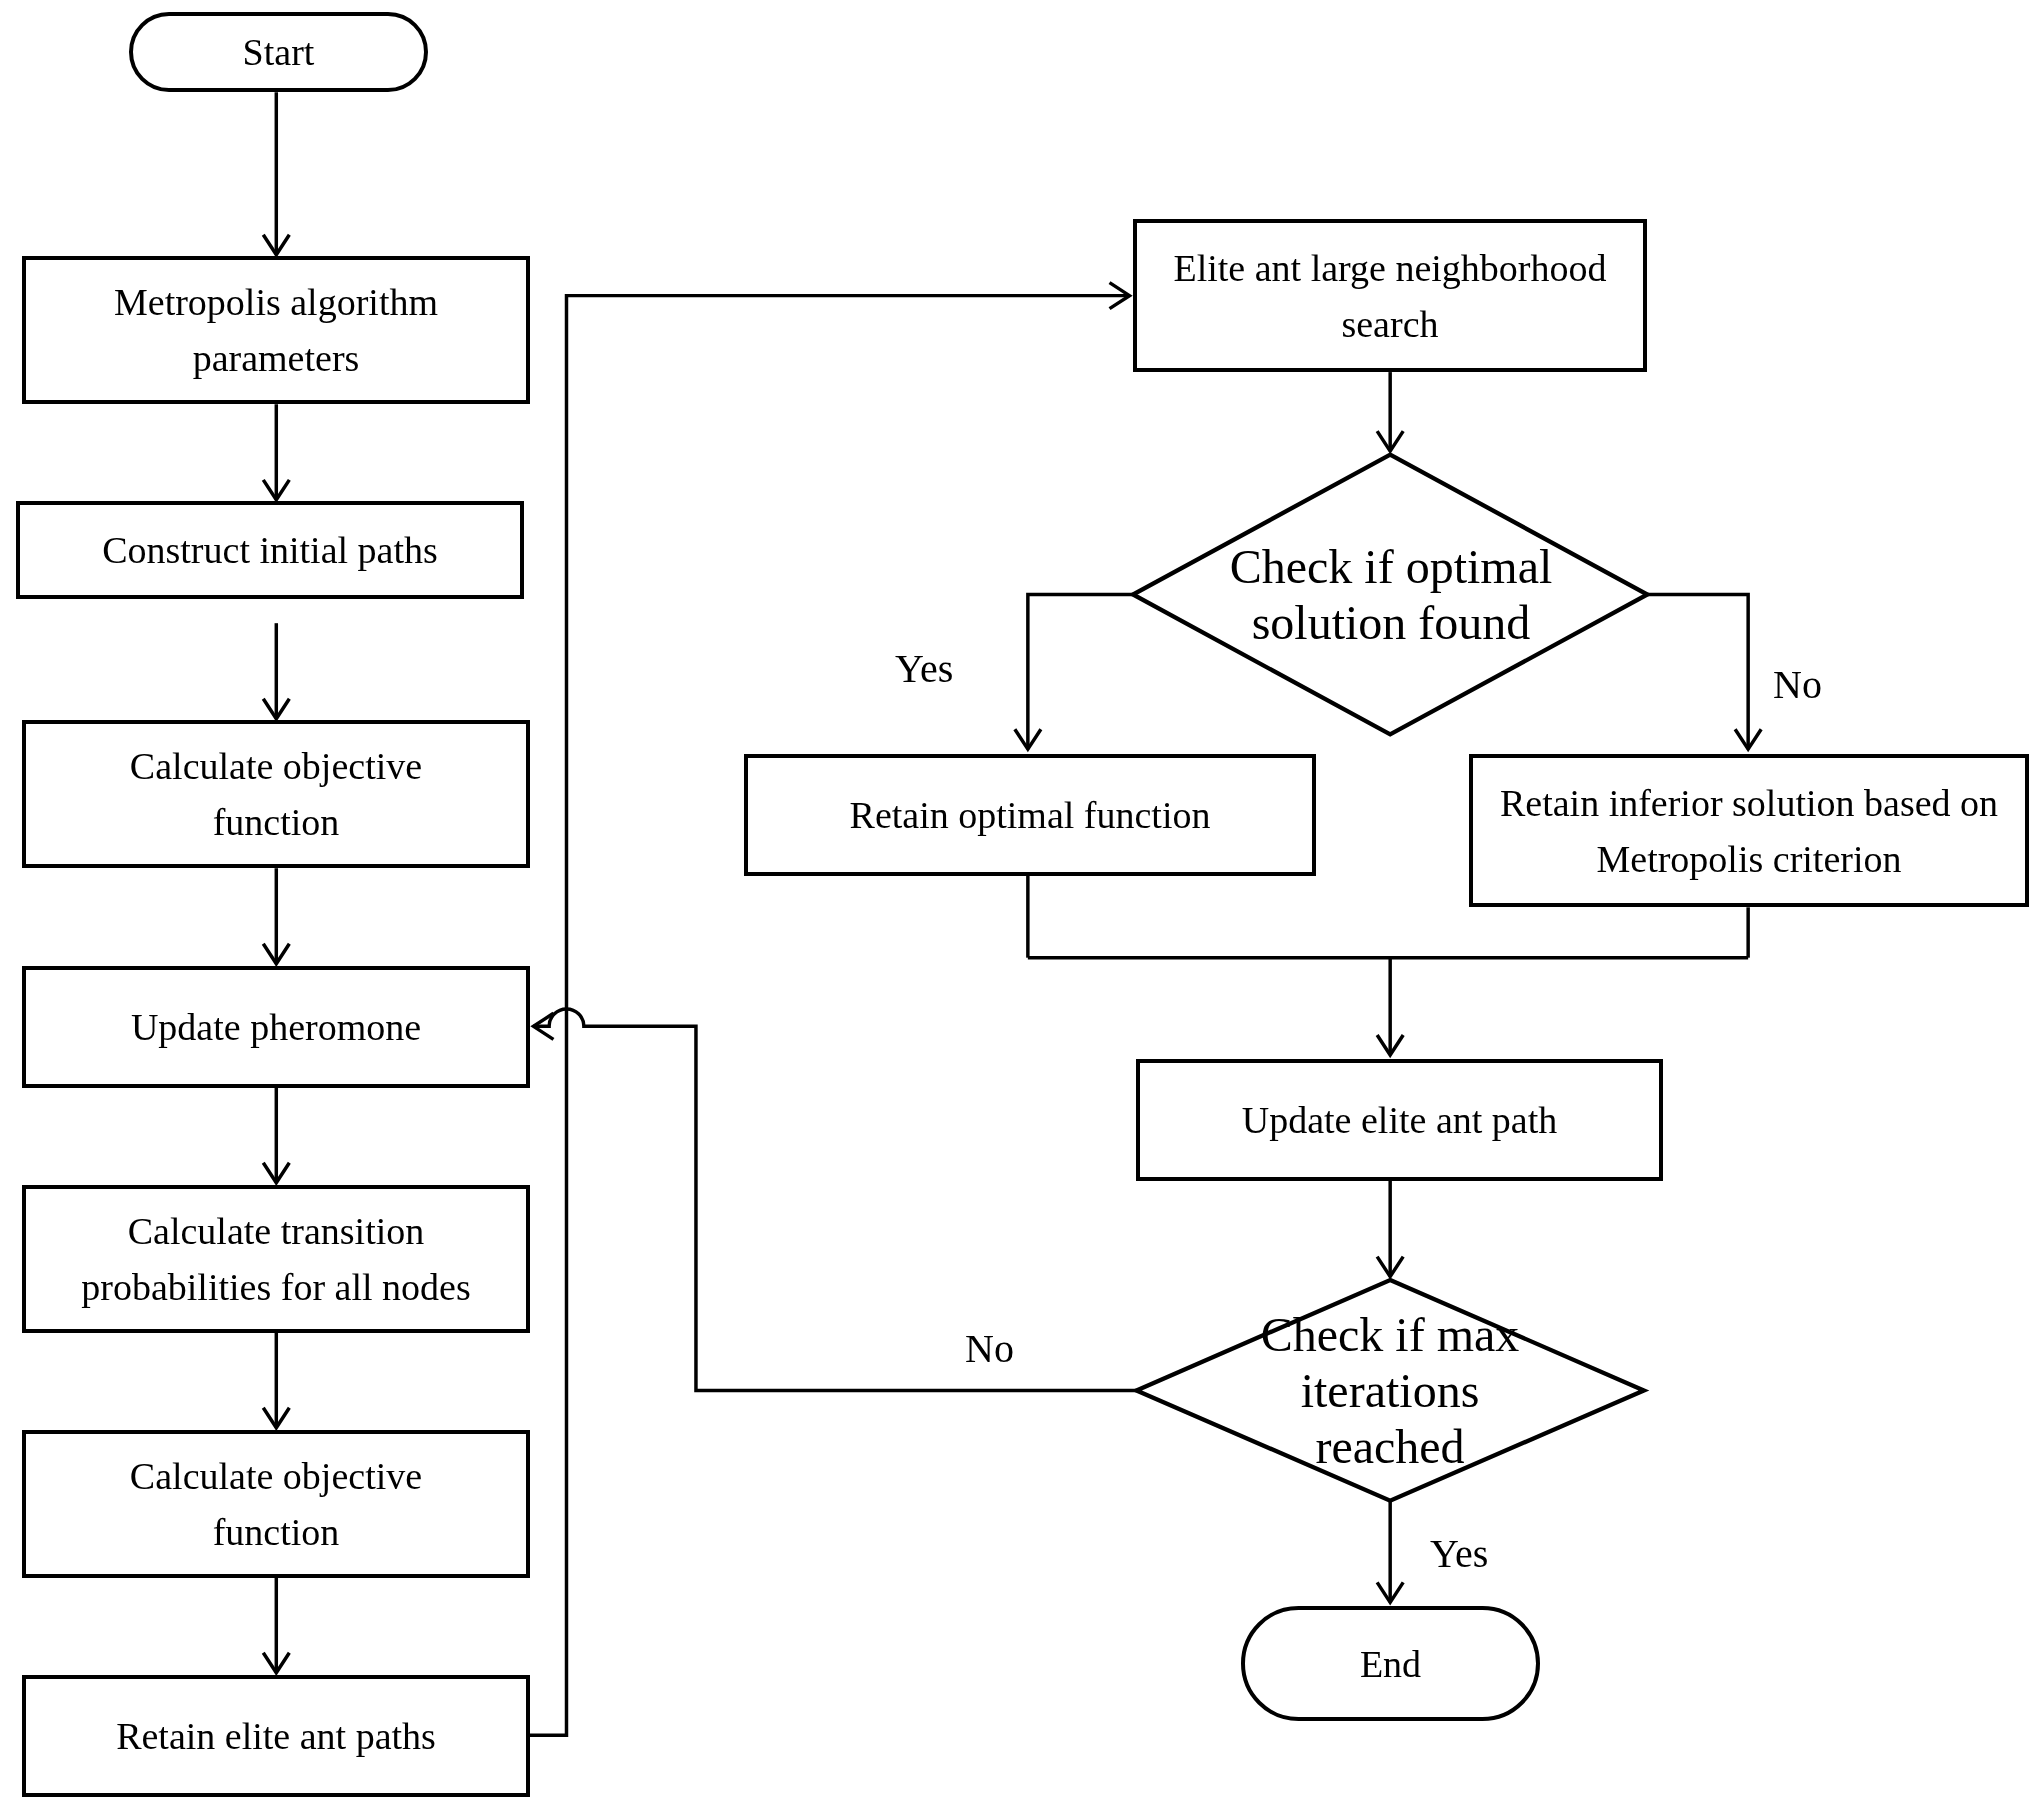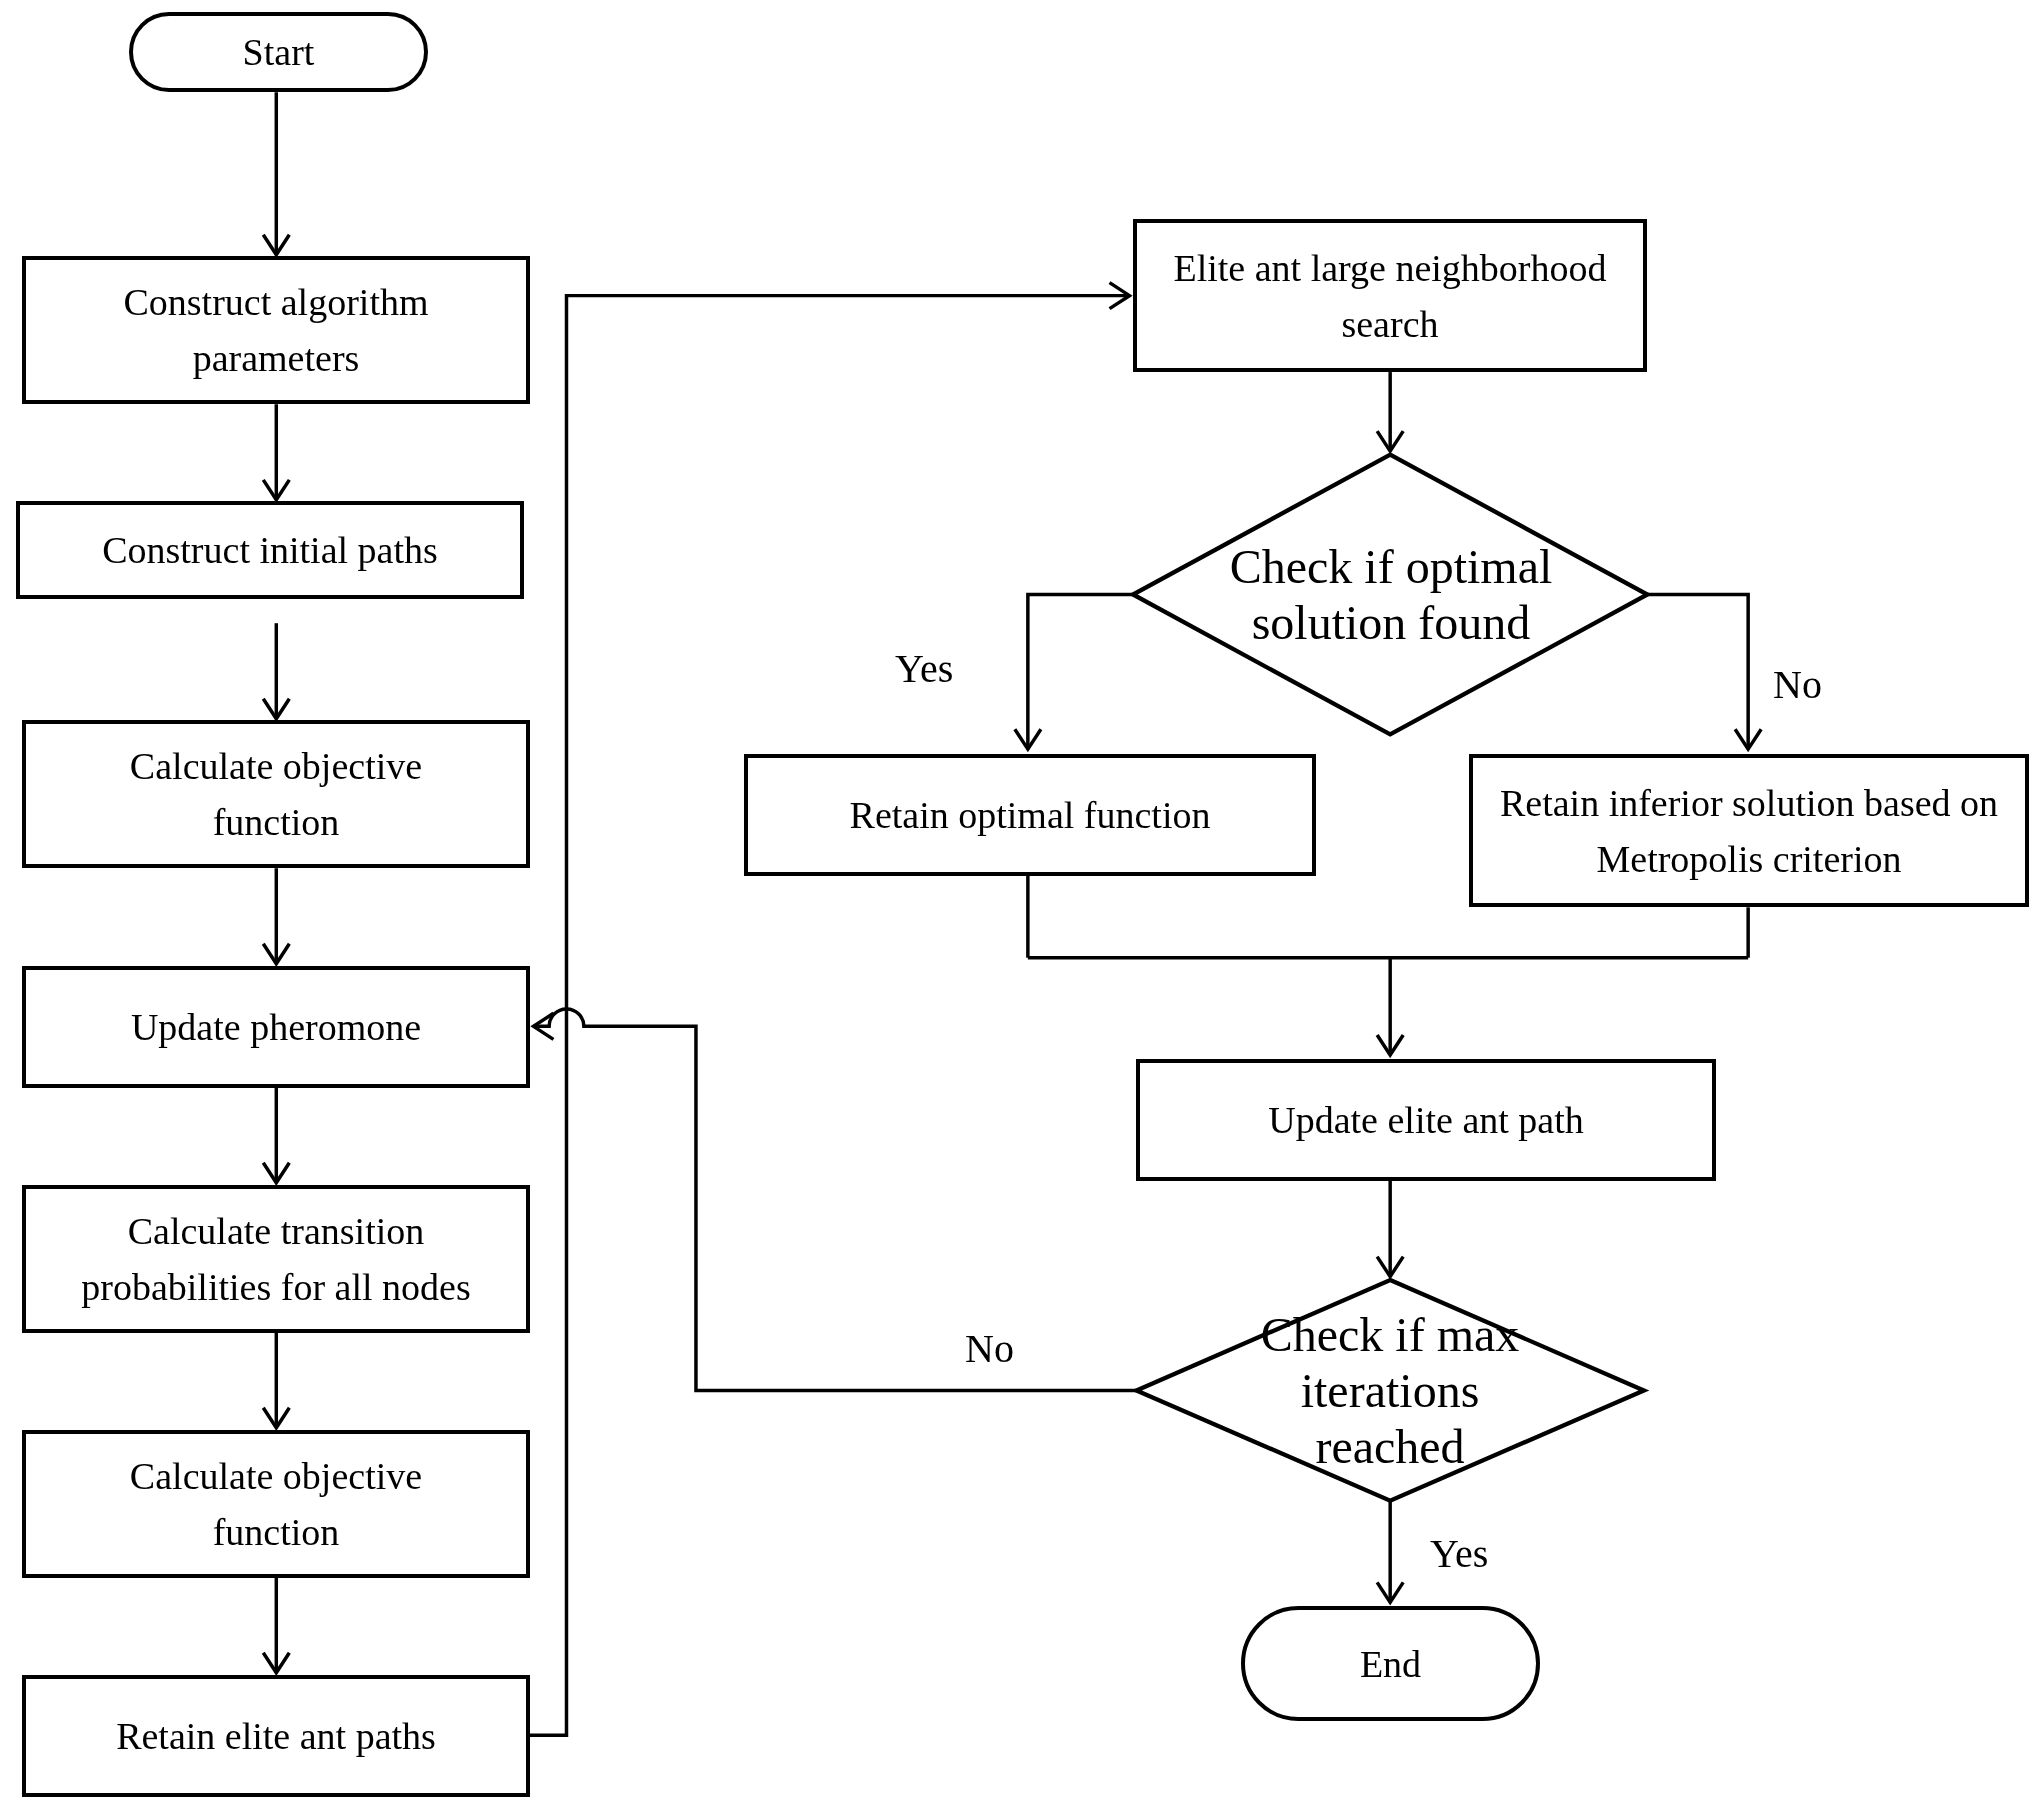--- a/index.html
+++ b/index.html
@@ -131,21 +131,21 @@
         <polyline points="637,1166 614,1181 637,1196"></polyline>
       </g>
     </g>
   </svg>
 
   <div class="node terminator" style="left:129px; top:12px; width:299px; height:80px;">
     <span>Start</span>
   </div>
 
   <div class="node" style="left:22px; top:256px; width:508px; height:148px; padding:0 14px;">
-    <span>Construct algorithm parameters</span>
+    <span>Metropolis algorithm parameters</span>
   </div>
 
   <div class="node" style="left:16px; top:501px; width:508px; height:98px; padding:0 14px;">
     <span>Construct initial paths</span>
   </div>
 
   <div class="node" style="left:22px; top:720px; width:508px; height:148px; padding:0 14px;">
     <span style="max-width:374px;">Calculate objective function</span>
   </div>
 
@@ -174,21 +174,21 @@
   </div>
 
   <div class="node" style="left:744px; top:754px; width:572px; height:122px; padding:0 14px;">
     <span>Retain optimal function</span>
   </div>
 
   <div class="node" style="left:1469px; top:754px; width:560px; height:153px; padding:0 10.4px;">
     <span style="max-width:534px;">Retain inferior solution based on Metropolis criterion</span>
   </div>
 
-  <div class="node" style="left:1136px; top:1059px; width:580px; height:122px; padding:0 14px;">
+  <div class="node" style="left:1136px; top:1059px; width:527px; height:122px; padding:0 14px;">
     <span>Update elite ant path</span>
   </div>
 
   <div class="dlabel" style="left:1225px; top:1328px; width:330px; height:125px;">
     <span>Check if max iterations reached</span>
   </div>
 
   <div class="node terminator" style="left:1241px; top:1606px; width:299px; height:115px;">
     <span>End</span>
   </div>

